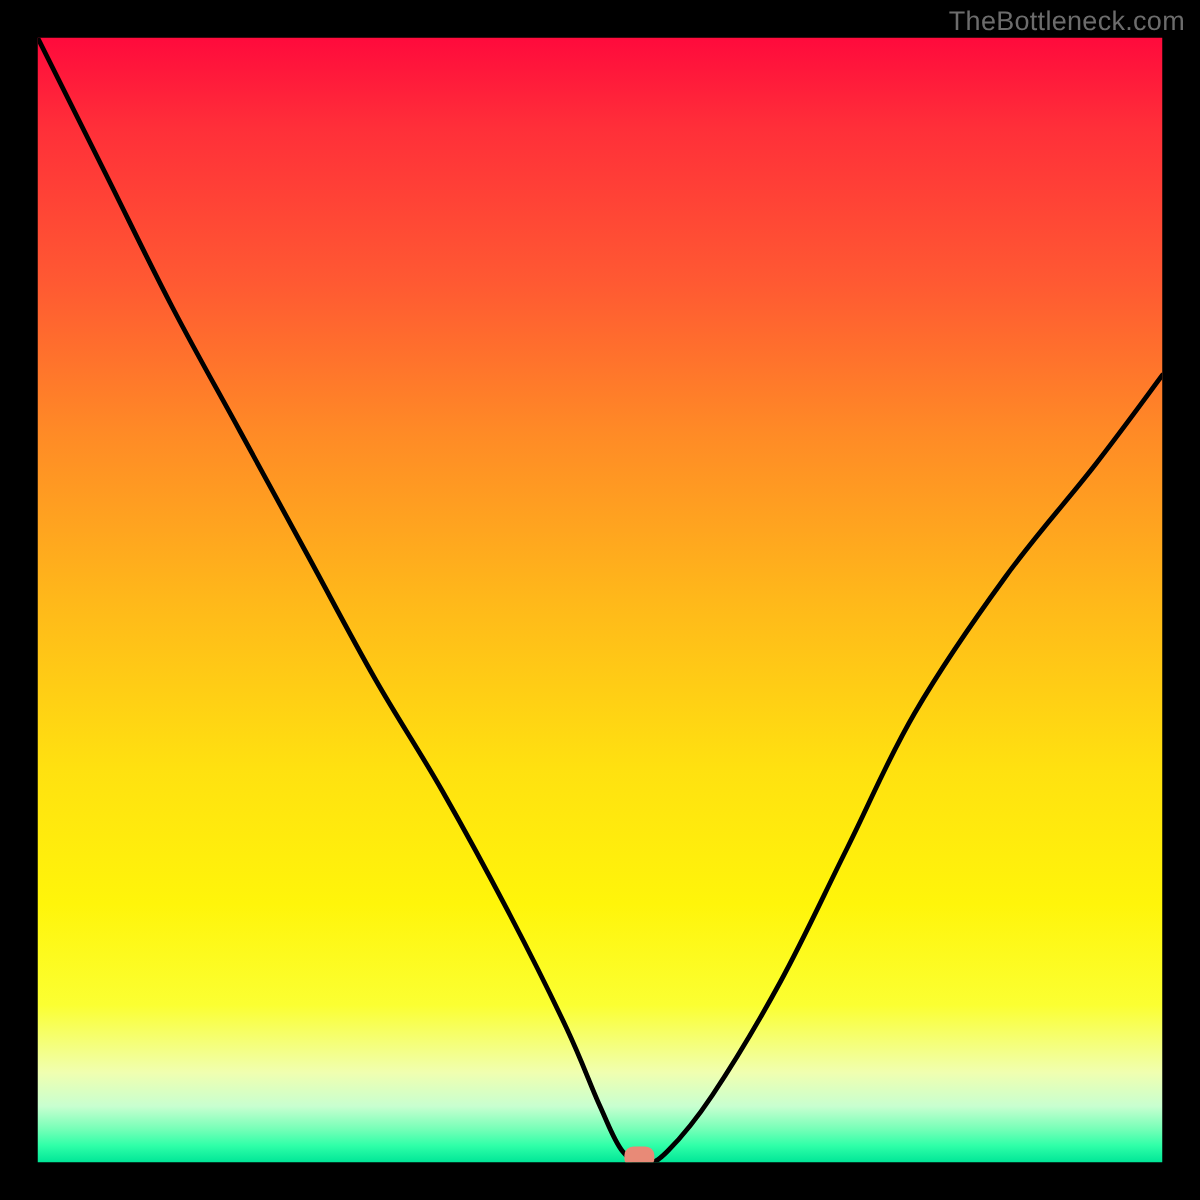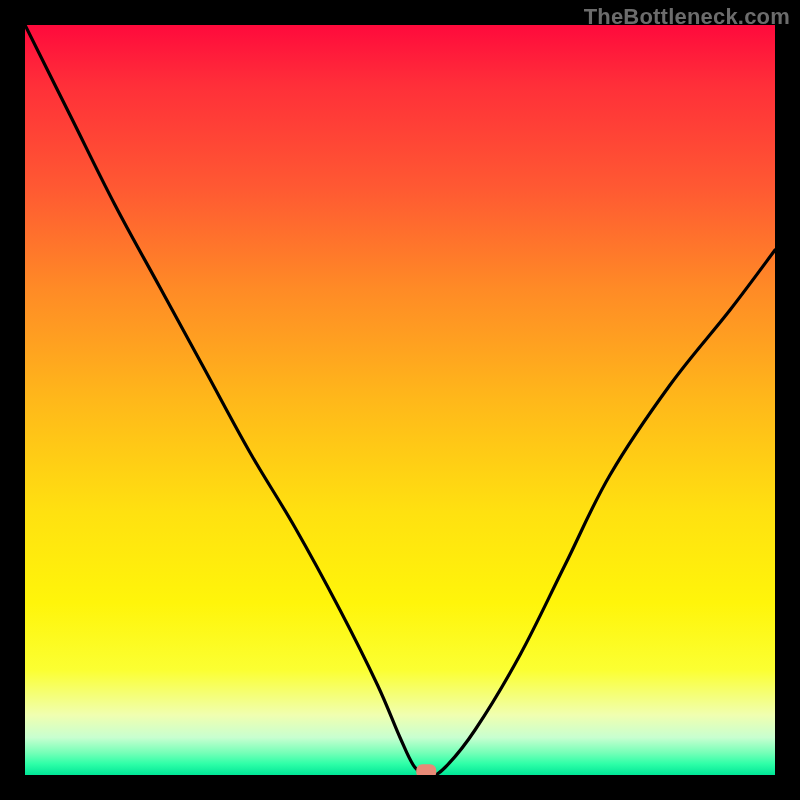--- a/index.html
+++ b/index.html
@@ -15,22 +15,22 @@
     position: relative;
     width: 800px;
     height: 800px;
     background: #000;
   }
   .watermark {
     position: absolute;
     top: 4px;
     right: 10px;
     color: #6c6c6c;
-    font-size: 22px;
-    font-weight: 700;
+    font-size: 18px;
+    font-weight: 400;
     letter-spacing: 0.2px;
     z-index: 10;
   }
   .plot-area {
     position: absolute;
     left: 25px;
     top: 25px;
     width: 750px;
     height: 750px;
     overflow: hidden;

